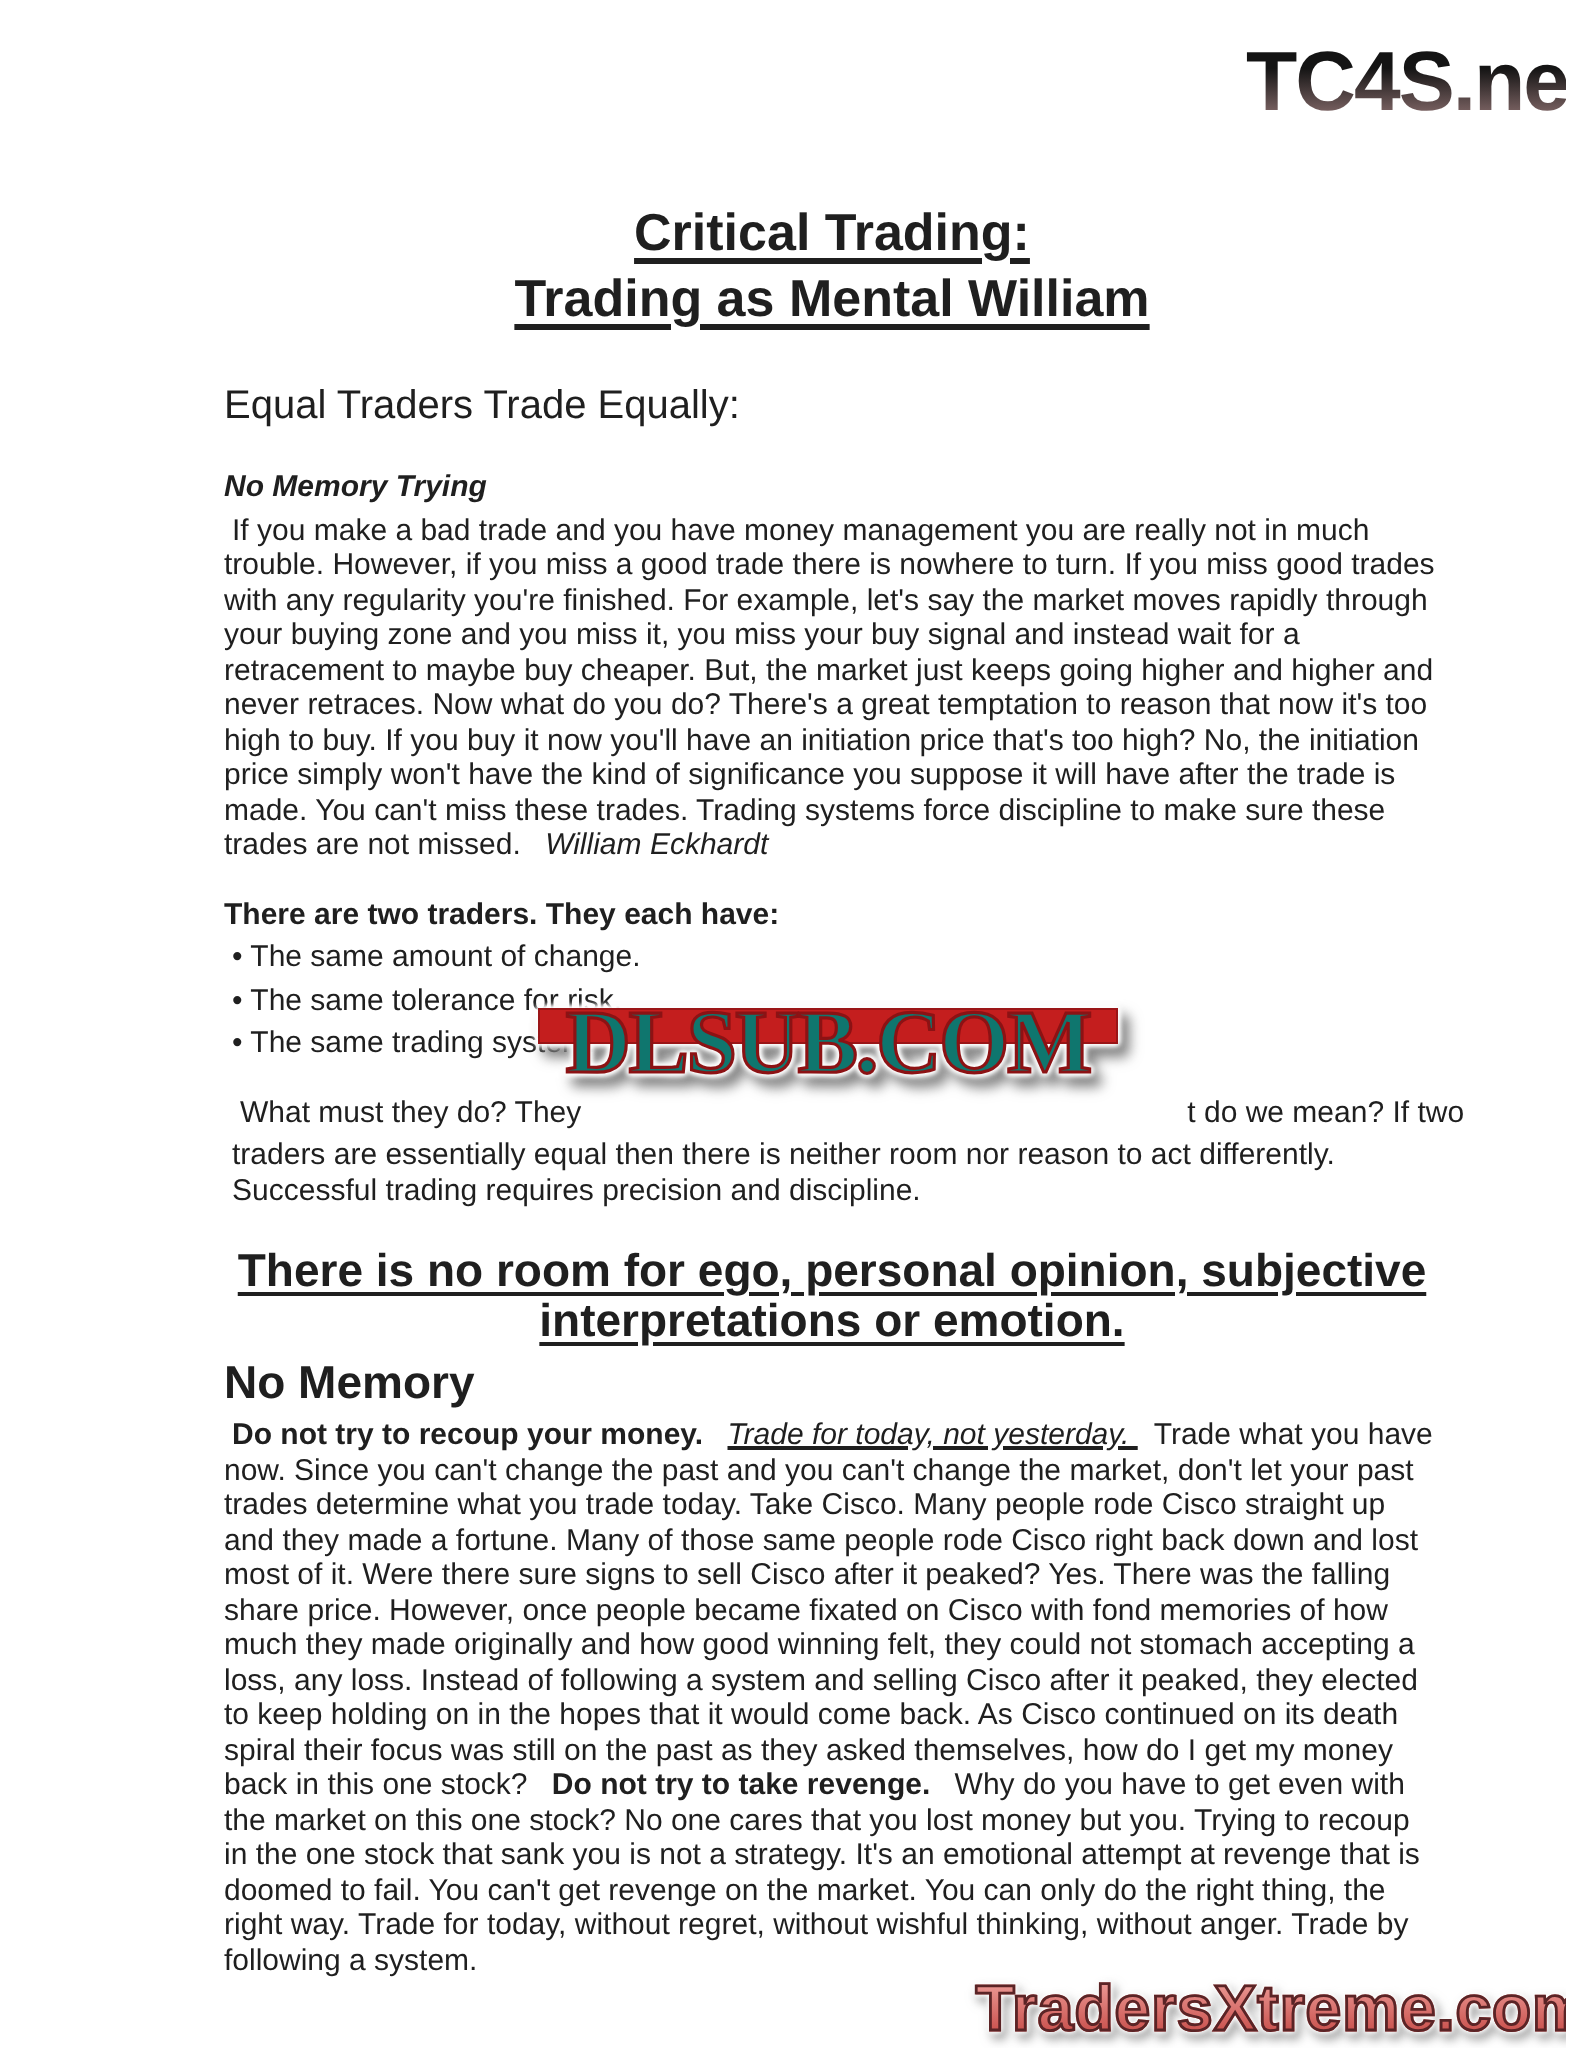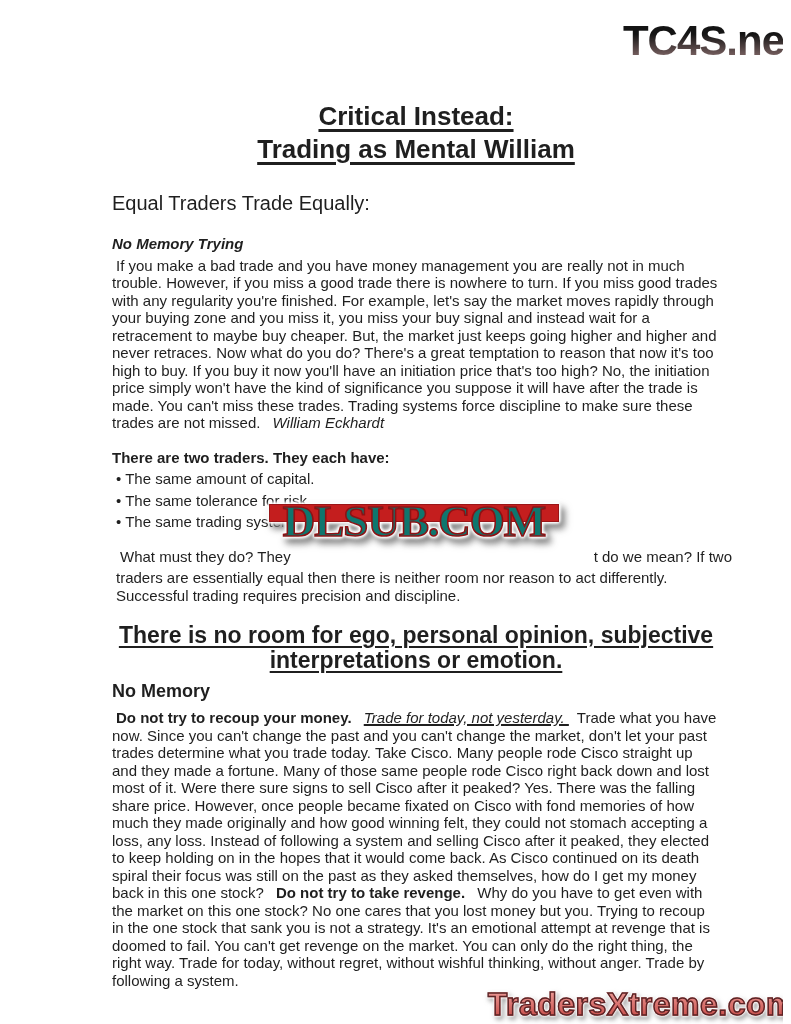--- a/index.html
+++ b/index.html
@@ -42,21 +42,21 @@
   ul.bullets li { font-size:15px; line-height:17.5px; }
   ul.bullets li::before { content:"• "; }
   .what-must { margin-top:17px; }
   .wm-line { white-space:nowrap; }
   .wm-gap { display:inline-block; width:287px; }
   .no-room {
     margin-top:19px; text-align:center;
     font-size:23px; line-height:25px; font-weight:bold;
     text-decoration:underline; text-decoration-thickness:2px; text-underline-offset:3px;
   }
-  .no-memory-big { margin-top:5px; font-size:18px; font-weight:bold; line-height:27px; }
+  .no-memory-big { margin-top:5px; font-size:23px; font-weight:bold; line-height:27px; }
   .big-para { margin-top:4px; }
   .bold-inline { font-weight:bold; }
   .italic-underline { font-style:italic; text-decoration:underline; text-decoration-thickness:1.5px;text-align:center; }
   
   .watermark {
     position:absolute; left:250px; top:479px;
     width:296px; height:52px;
     text-align:center;
     font-family:"Liberation Serif","DejaVu Serif",serif;
     font-weight:bold; font-size:45px; line-height:52px;
@@ -86,32 +86,32 @@
 </head>
 <body>
 
 <div class="page">
 
   <div class="header-logo">TC4S.net</div>
 
   <div class="content">
 
     <h1 class="title">
-      <span>Critical Instead:</span><br>
+      <span>Critical Trading:</span><br>
       <span>Trading as Mental William</span>
     </h1>
 
     <h2 class="equal-heading">Equal Traders Trade Equally:</h2>
 
     <div class="nmt-heading">No Memory Trying</div>
     <p class="body-text"><span>If you make a bad trade and you have money management you are really not in much trouble. However, if you miss a good trade there is nowhere to turn. If you miss good trades with any regularity you're finished. For example, let's say the market moves rapidly through your buying zone and you miss it, you miss your buy signal and instead wait for a retracement to maybe buy cheaper. But, the market just keeps going higher and higher and never retraces. Now what do you do? There's a great temptation to reason that now it's too high to buy. If you buy it now you'll have an initiation price that's too high? No, the initiation price simply won't have the kind of significance you suppose it will have after the trade is made. You can't miss these trades. Trading systems force discipline to make sure these trades are not missed. </span><span class="attribution">William Eckhardt</span></p>
 
     <div class="two-traders-heading">There are two traders. They each have:</div>
     <ul class="bullets">
-      <li>The same amount of capital.</li>
+      <li>The same amount of change.</li>
       <li>The same tolerance for risk.</li>
       <li>The same trading system.</li>
     </ul>
 
     <div class="what-must body-text">
       <div class="wm-line"><span>What must they do? They</span><span class="wm-gap"></span><span>t do we mean? If two</span></div>
       <div>traders are essentially equal then there is neither room nor reason to act differently. Successful trading requires precision and discipline.</div>
     </div>
 
     <h3 class="no-room">There is no room for ego, personal opinion, subjective interpretations or emotion.</h3>

